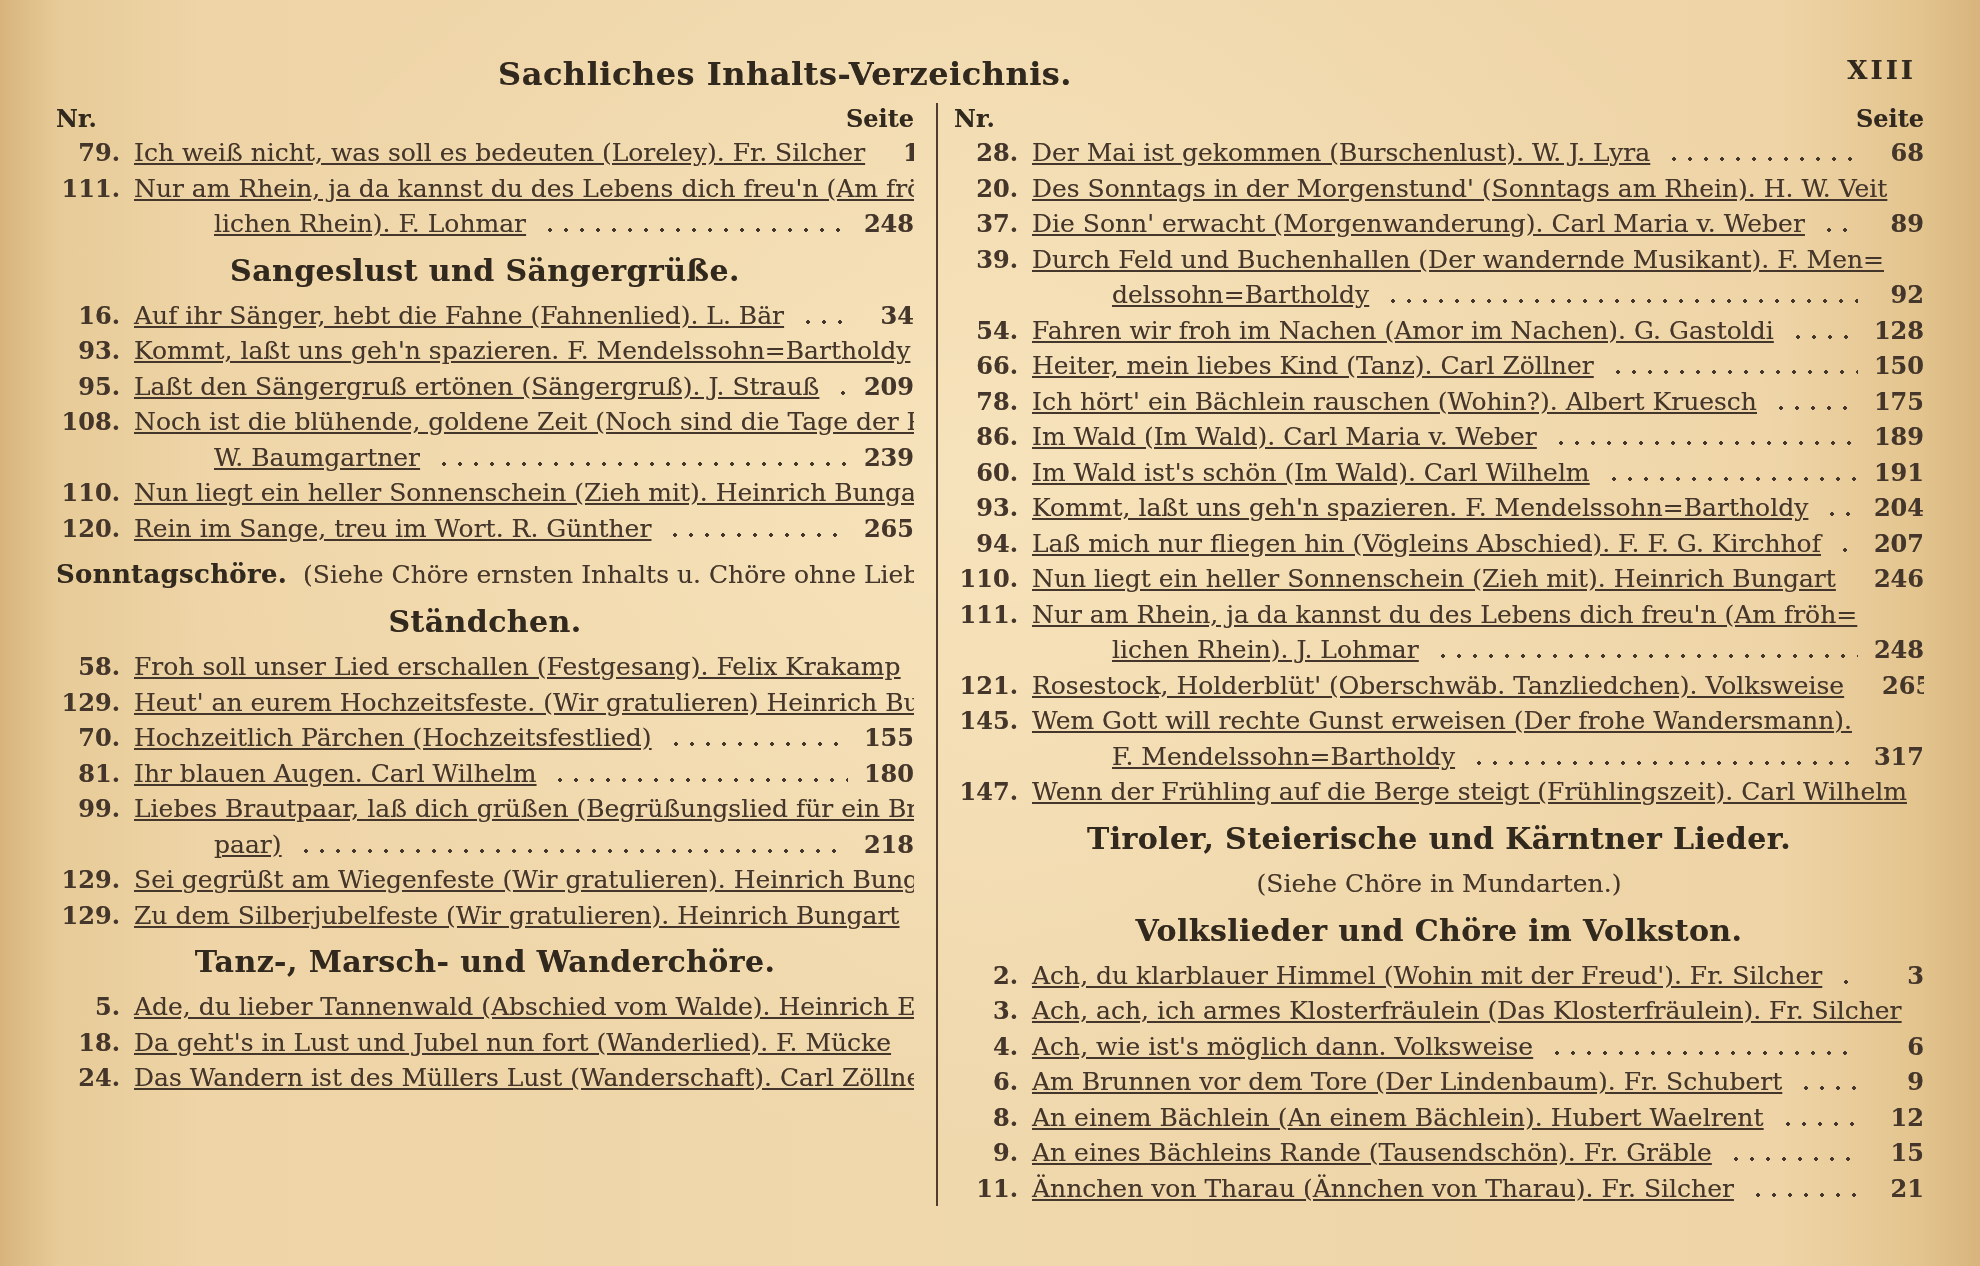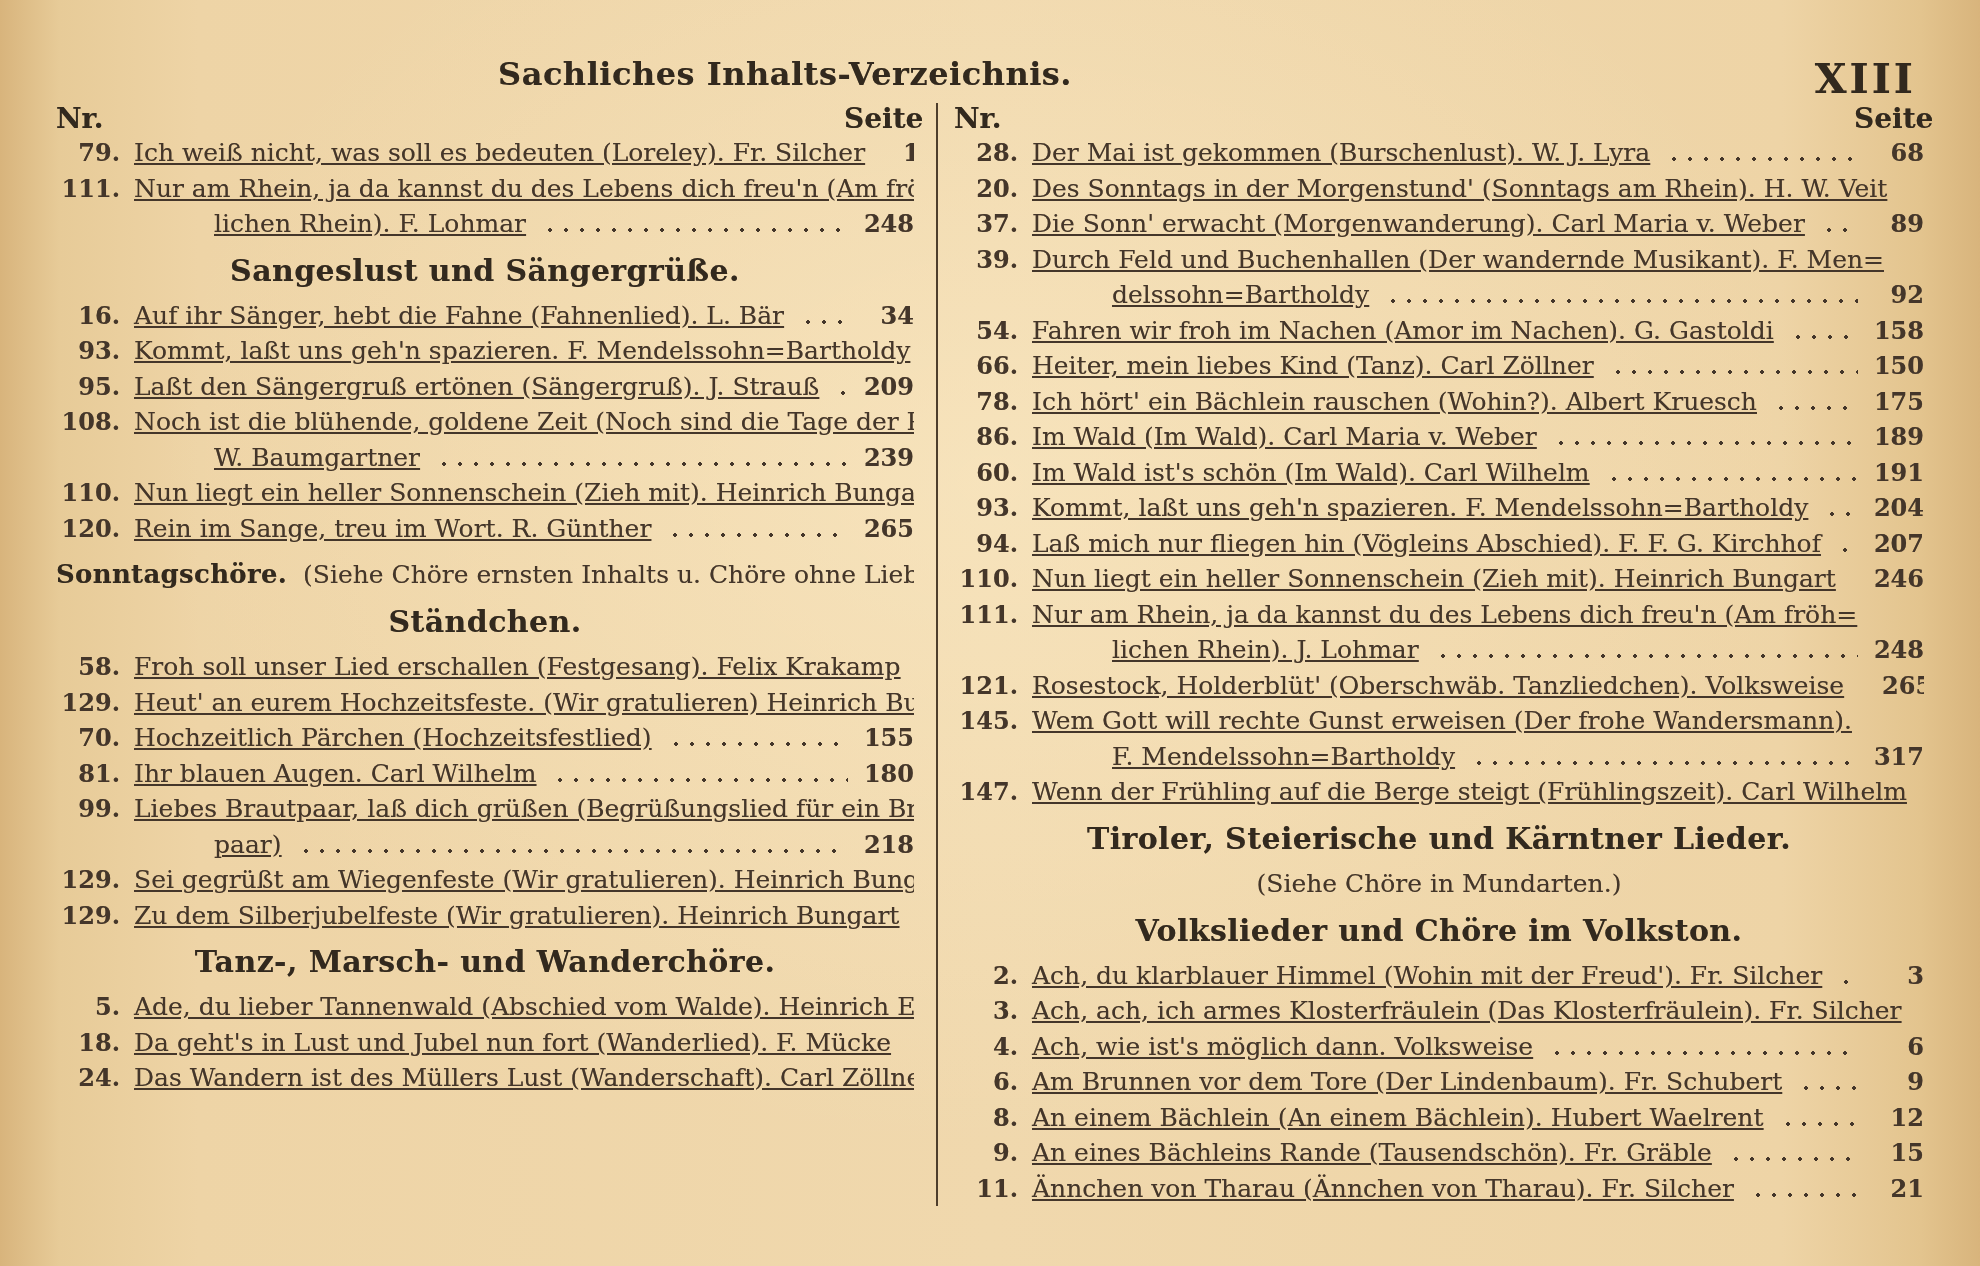--- a/index.html
+++ b/index.html
@@ -20,27 +20,27 @@
     text-shadow:0 0 .6px rgba(70,50,30,.45);
   }
   .page{position:relative;width:100%;height:100%;margin-top:31px;}
   .page-header{position:relative;height:72px;}
   .page-title{
     position:absolute;left:0;top:24px;width:1570px;text-align:center;
     font-size:32px;font-weight:bold;color:var(--ink-strong);letter-spacing:.5px;
   }
   .page-number{
     position:absolute;right:64px;top:24px;
-    font-size:41px;font-weight:bold;letter-spacing:3px;color:var(--ink-strong);
+    font-size:26px;font-weight:bold;letter-spacing:3px;color:var(--ink-strong);
   }
   .columns{display:flex;padding:0 56px;align-items:stretch;}
   .col{box-sizing:border-box;}
   .col-left{width:880px;padding-right:22px;}
   .col-right{width:988px;border-left:2px solid var(--rule);padding-left:16px;}
-  .colheads{display:flex;font-size:28px;font-weight:bold;line-height:32px;color:var(--ink-strong);}
+  .colheads{display:flex;font-size:24px;font-weight:bold;line-height:32px;color:var(--ink-strong);}
   .colheads .h-nr{flex:1;text-align:left;}
   .colheads .h-seite{flex:none;width:70px;text-align:right;}
   .line{display:flex;align-items:baseline;line-height:35.5px;font-size:25px;overflow:hidden;white-space:nowrap;}
   .nr{flex:none;width:64px;text-align:right;padding-right:14px;font-weight:bold;font-size:24px;}
   .txt{flex:0 0 auto;min-width:0;text-decoration:underline;}
   .txt.grow{flex:1 1 auto;}
   .cont-indent{padding-left:80px;}
   .leader{flex:1 1 20px;align-self:stretch;margin:0 10px 0 12px;min-width:10px;}
   .leader.dots{
     background-image:radial-gradient(circle, var(--ink) 1.7px, rgba(0,0,0,0) 2.1px);
@@ -254,21 +254,21 @@
             <span class="txt cont-indent">delssohn=Bartholdy</span>
             <span class="leader dots"></span>
             <span class="pg">92</span>
           </div>
         </div>
         <div class="entry">
           <div class="line">
             <span class="nr">54.</span>
             <span class="txt">Fahren wir froh im Nachen (Amor im Nachen).  G. Gastoldi</span>
             <span class="leader dots"></span>
-            <span class="pg">158</span>
+            <span class="pg">128</span>
           </div>
         </div>
         <div class="entry">
           <div class="line">
             <span class="nr">66.</span>
             <span class="txt">Heiter, mein liebes Kind (Tanz).  Carl Zöllner</span>
             <span class="leader dots"></span>
             <span class="pg">150</span>
           </div>
         </div>

